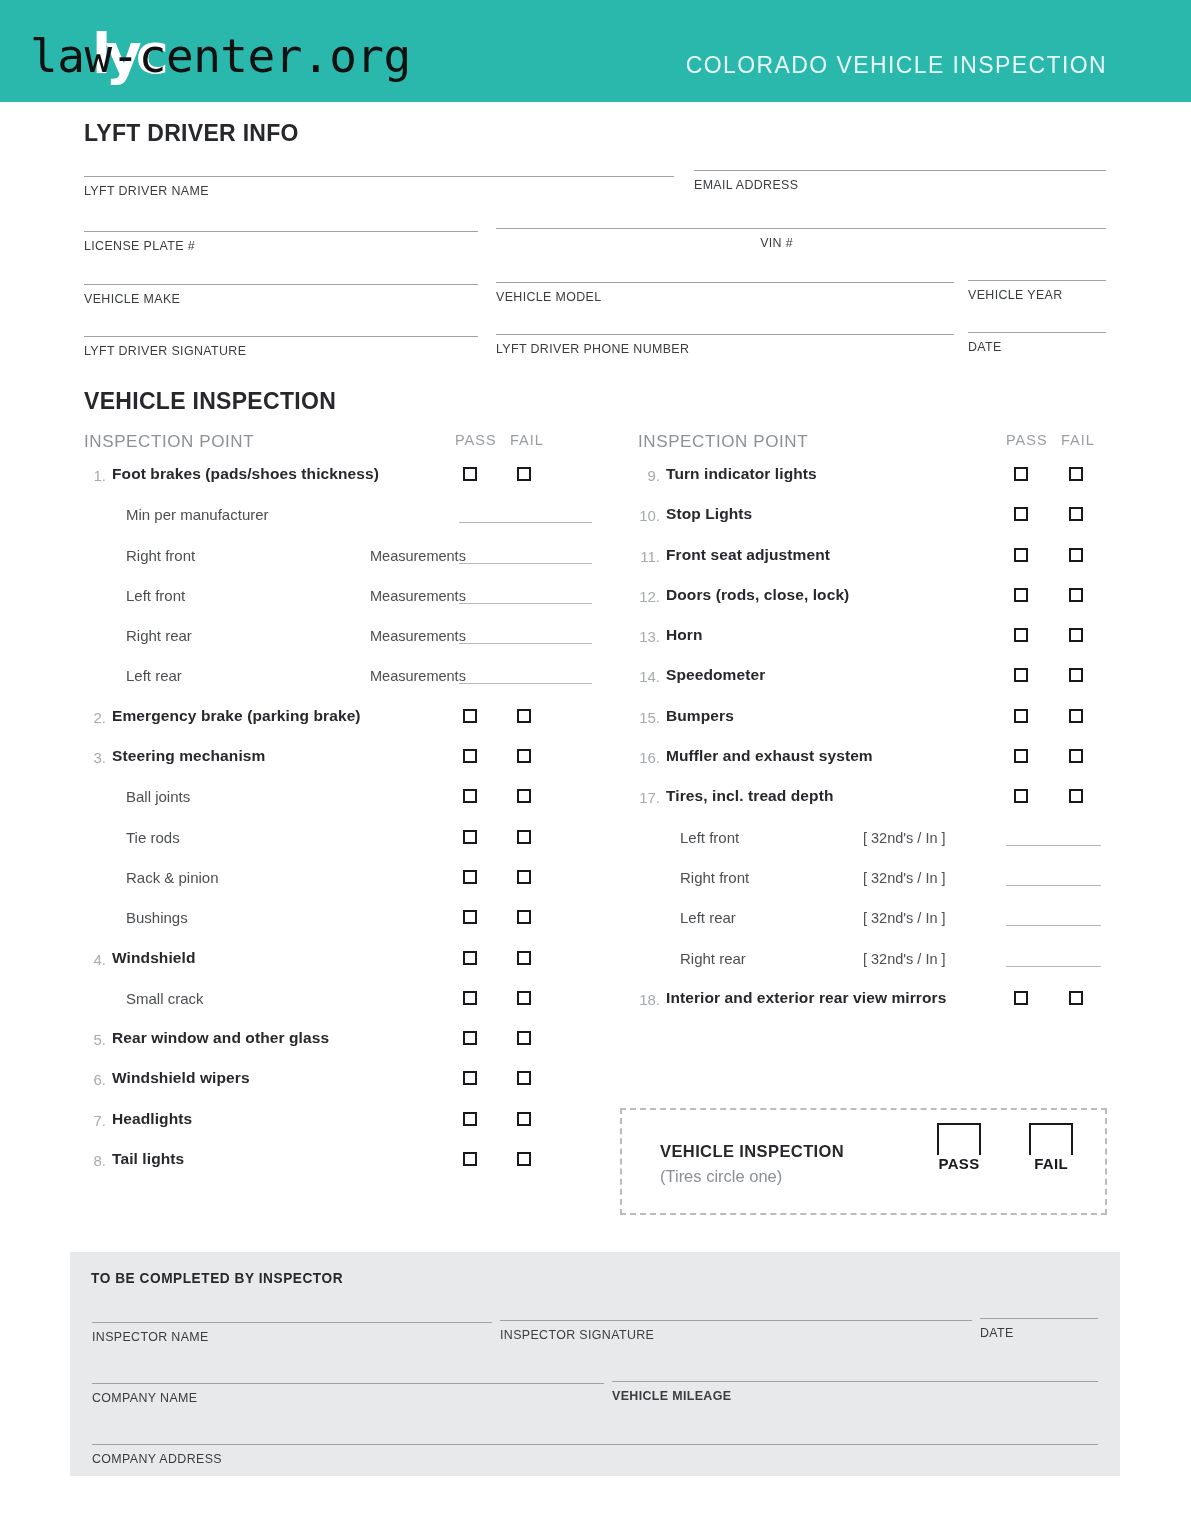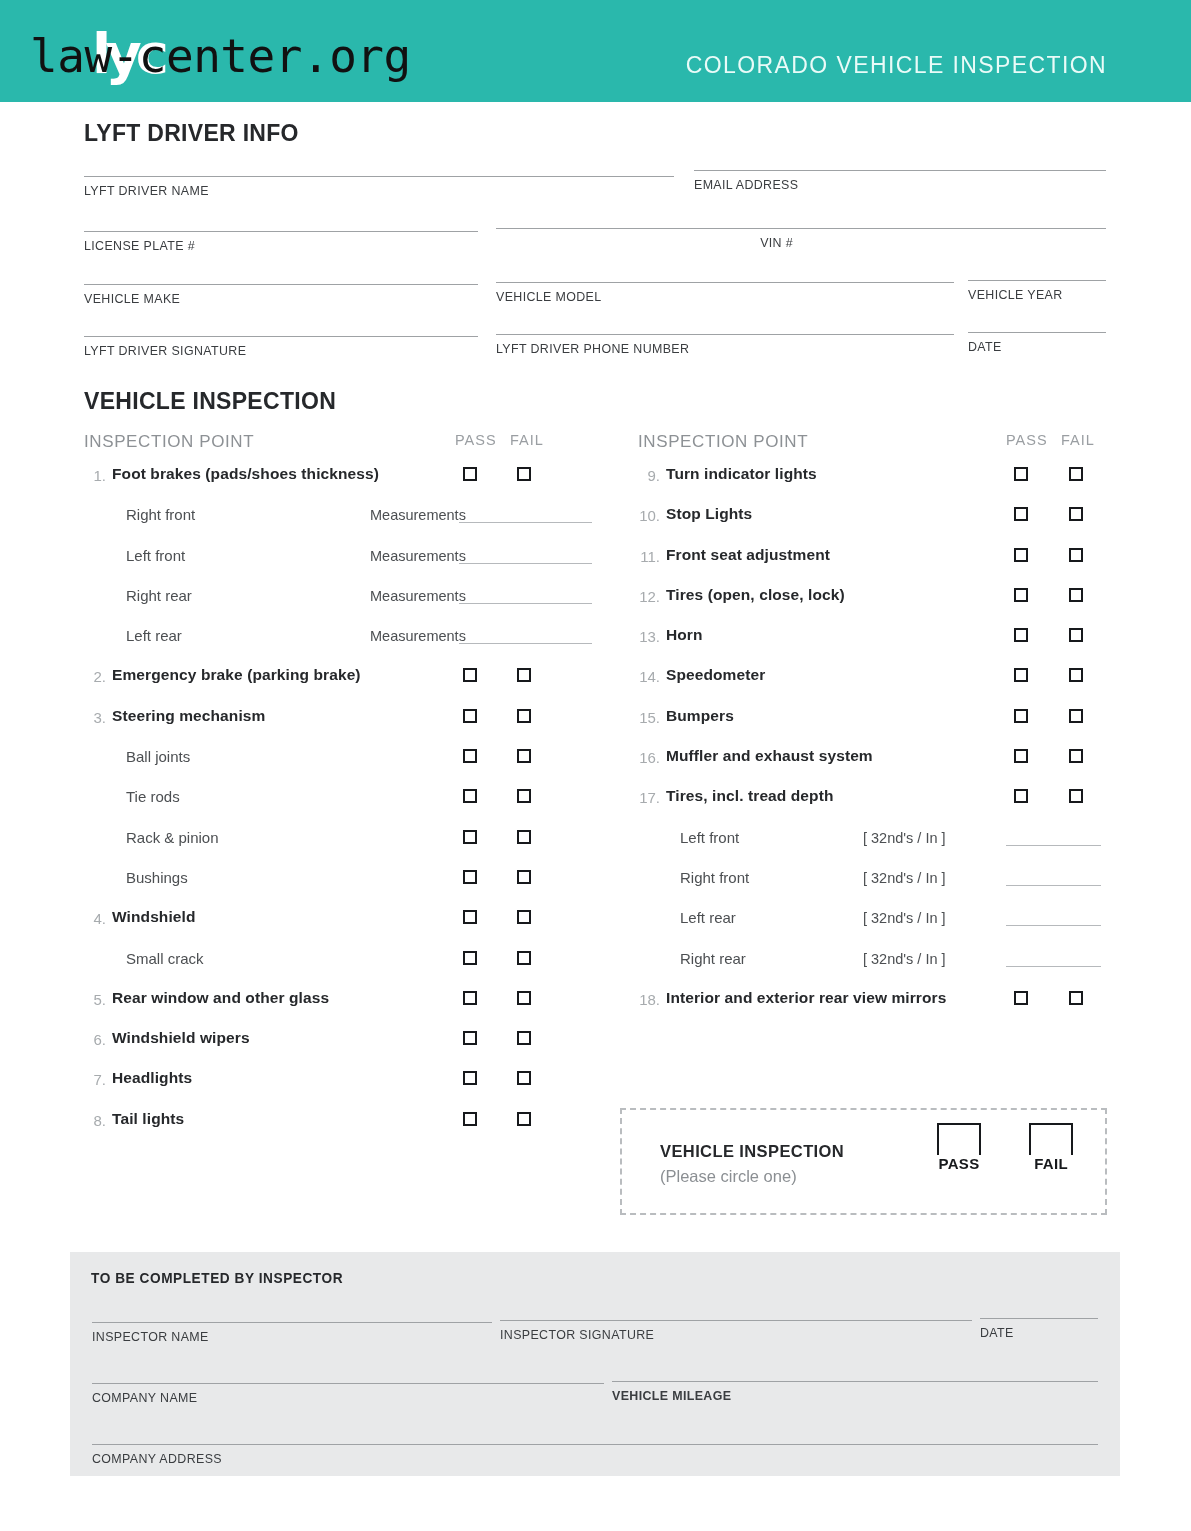--- a/index.html
+++ b/index.html
@@ -325,20 +325,24 @@
       <span class="ch-fail">FAIL</span>
     </div>
     <div class="rows">
         <div class="row">
           <div class="num">1.</div>
           <div class="lbl-main">Foot brakes (pads/shoes thickness)</div>
           <div class="cbox pass"></div>
           <div class="cbox fail"></div>
         </div>
         <div class="row">
+          <div class="lbl-sub">Min per manufacturer</div>
+          <div class="meas-line"></div>
+        </div>
+        <div class="row">
           <div class="lbl-sub">Right front</div>
           <div class="meas-label">Measurements</div>
           <div class="meas-line"></div>
         </div>
         <div class="row">
           <div class="lbl-sub">Left front</div>
           <div class="meas-label">Measurements</div>
           <div class="meas-line"></div>
         </div>
         <div class="row">
@@ -441,21 +445,21 @@
           <div class="cbox fail"></div>
         </div>
         <div class="row">
           <div class="num">11.</div>
           <div class="lbl-main">Front seat adjustment</div>
           <div class="cbox pass"></div>
           <div class="cbox fail"></div>
         </div>
         <div class="row">
           <div class="num">12.</div>
-          <div class="lbl-main">Tires (open, close, lock)</div>
+          <div class="lbl-main">Doors (rods, close, lock)</div>
           <div class="cbox pass"></div>
           <div class="cbox fail"></div>
         </div>
         <div class="row">
           <div class="num">13.</div>
           <div class="lbl-main">Horn</div>
           <div class="cbox pass"></div>
           <div class="cbox fail"></div>
         </div>
         <div class="row">
@@ -506,21 +510,21 @@
           <div class="num">18.</div>
           <div class="lbl-main">Interior and exterior rear view mirrors</div>
           <div class="cbox pass"></div>
           <div class="cbox fail"></div>
         </div>
       </div>
   </div>
 
   <div class="result-box">
     <div class="result-title">VEHICLE INSPECTION</div>
-    <div class="result-sub">(Please circle one)</div>
+    <div class="result-sub">(Tires circle one)</div>
     <div class="big-box" id="pass-box"></div>
     <div class="big-label" id="pass-label">PASS</div>
     <div class="big-box" id="fail-box"></div>
     <div class="big-label" id="fail-label">FAIL</div>
   </div>
 
   <div class="inspector">
     <div class="inspector-title">TO BE COMPLETED BY INSPECTOR</div>
     <div id="inspector-fields">
         <div class="field" style="left: 22px; top: 70px; width: 400px;">

